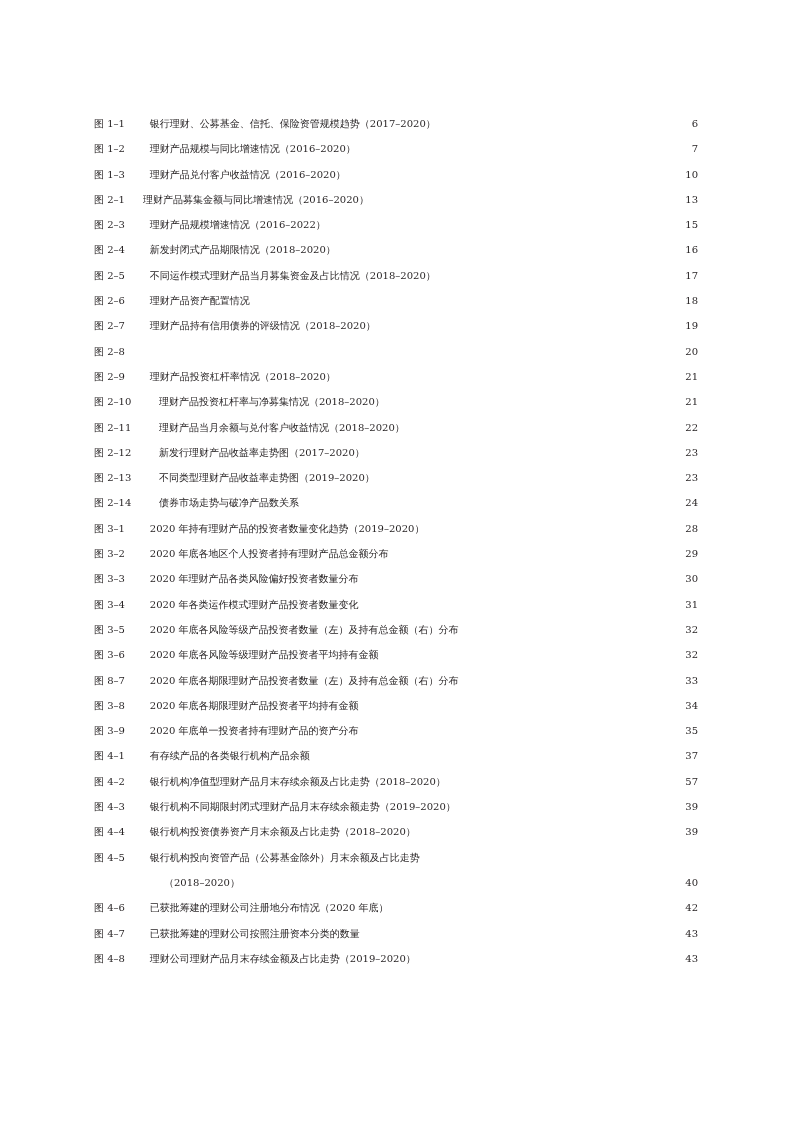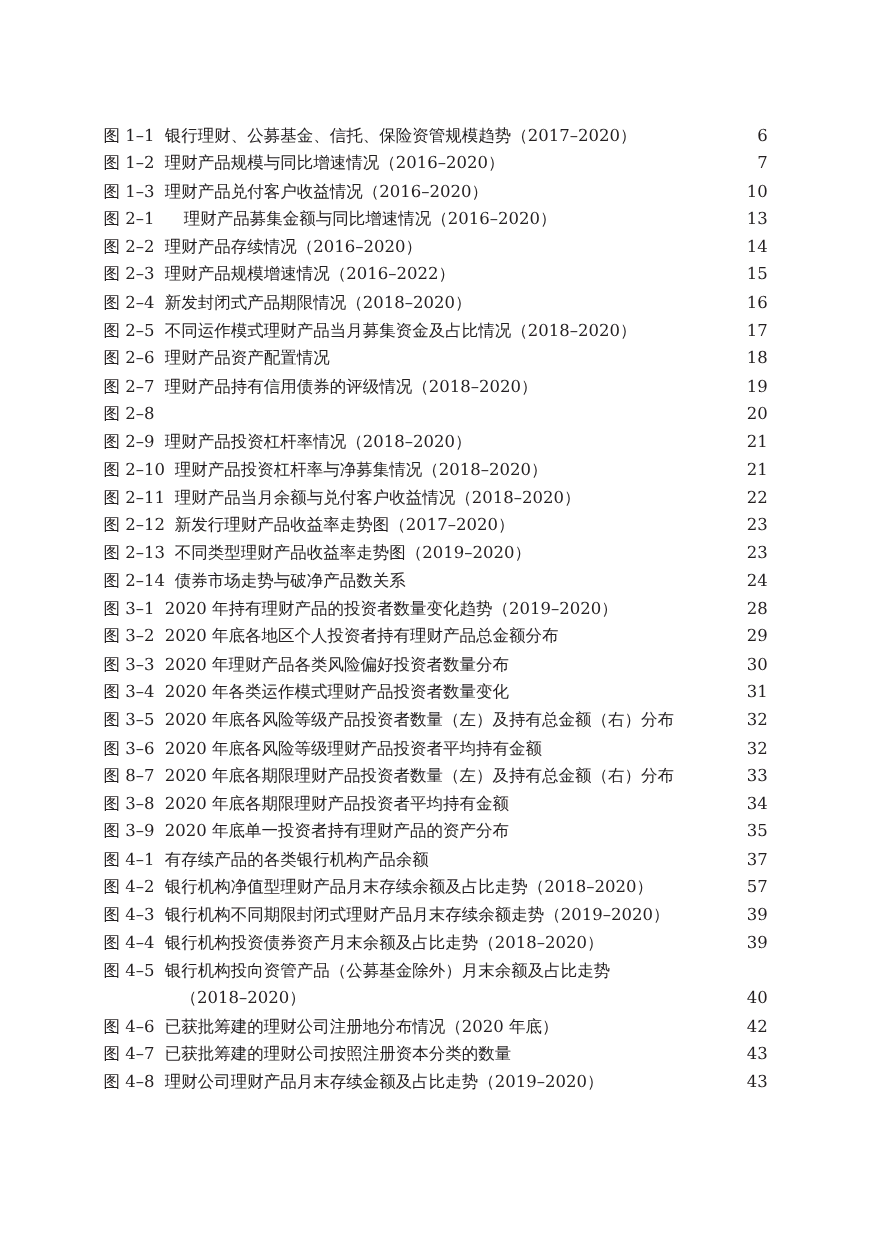--- a/index.html
+++ b/index.html
@@ -1,19 +1,19 @@
 <!DOCTYPE html>
 <html><head>
 <meta charset="utf-8">
 <style>
   html, body { margin: 0; padding: 0; background: #ffffff; }
   body { width: 793px; height: 1122px; position: relative; overflow: hidden;
          font-family: "DejaVu Serif", "Liberation Serif", serif; color: #231f20; }
   .toc { position: absolute; left: 94px; top: 111px; width: 604px; }
-  .row { position: relative; height: 25.3px; line-height: 25.3px; font-size: 15px; white-space: nowrap; }
+  .row { position: relative; height: 25.3px; line-height: 25.3px; font-size: 10px; white-space: nowrap; }
   .num { position: absolute; left: 0; top: 0; }
   .title { position: absolute; top: 0; }
   .page { position: absolute; right: 0; top: 0; }
   .row.cont .title { left: 70px; }
 </style>
 </head>
 <body>
 
 <div class="toc" id="toc">
     <div class="row">
@@ -26,27 +26,22 @@
       <span class="title" style="left: 55.8594px;">理财产品规模与同比增速情况（2016–2020）</span>
       <span class="page">7</span>
     </div>
     <div class="row">
       <span class="num">图 1–3</span>
       <span class="title" style="left: 55.8594px;">理财产品兑付客户收益情况（2016–2020）</span>
       <span class="page">10</span>
     </div>
     <div class="row">
       <span class="num">图 2–1</span>
-      <span class="title" style="left: 73px;">理财产品募集金额与同比增速情况（2016–2020）</span>
+      <span class="title" style="left: 49px;">理财产品募集金额与同比增速情况（2016–2020）</span>
       <span class="page">13</span>
-    </div>
-    <div class="row">
-      <span class="num">图 2–2</span>
-      <span class="title" style="left: 55.8594px;">理财产品存续情况（2016–2020）</span>
-      <span class="page">14</span>
     </div>
     <div class="row">
       <span class="num">图 2–3</span>
       <span class="title" style="left: 55.8594px;">理财产品规模增速情况（2016–2022）</span>
       <span class="page">15</span>
     </div>
     <div class="row">
       <span class="num">图 2–4</span>
       <span class="title" style="left: 55.8594px;">新发封闭式产品期限情况（2018–2020）</span>
       <span class="page">16</span>

